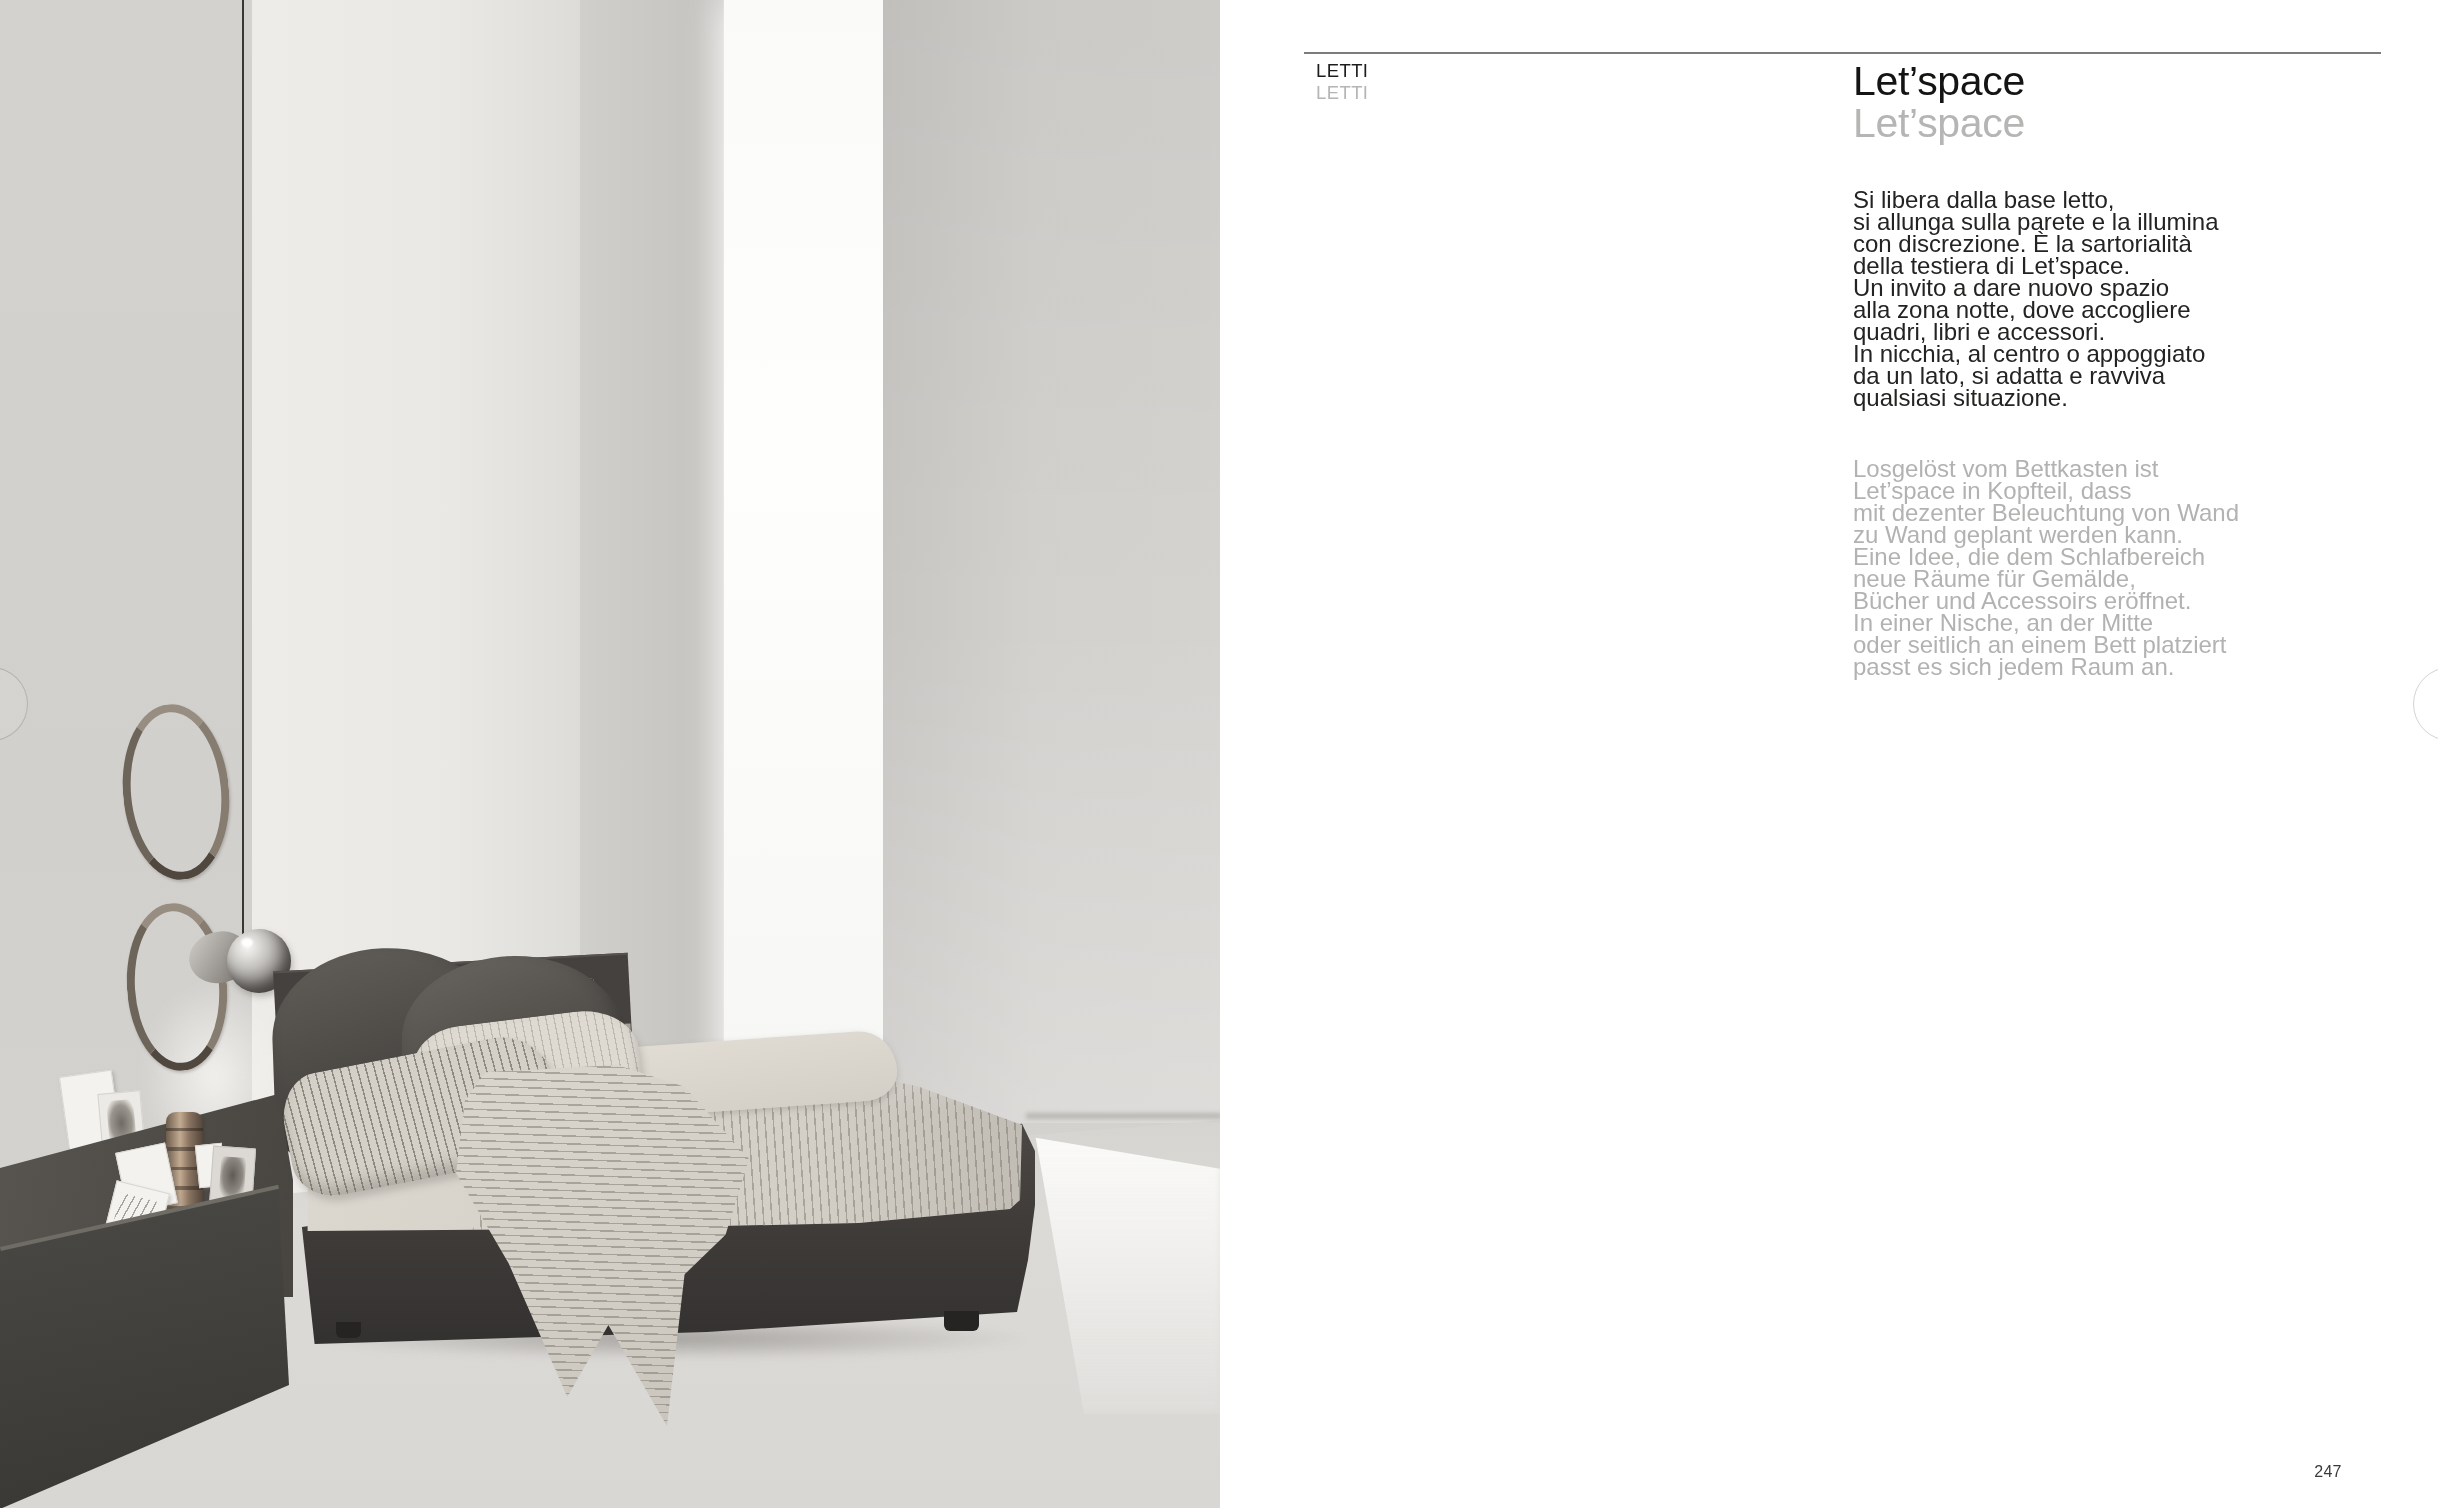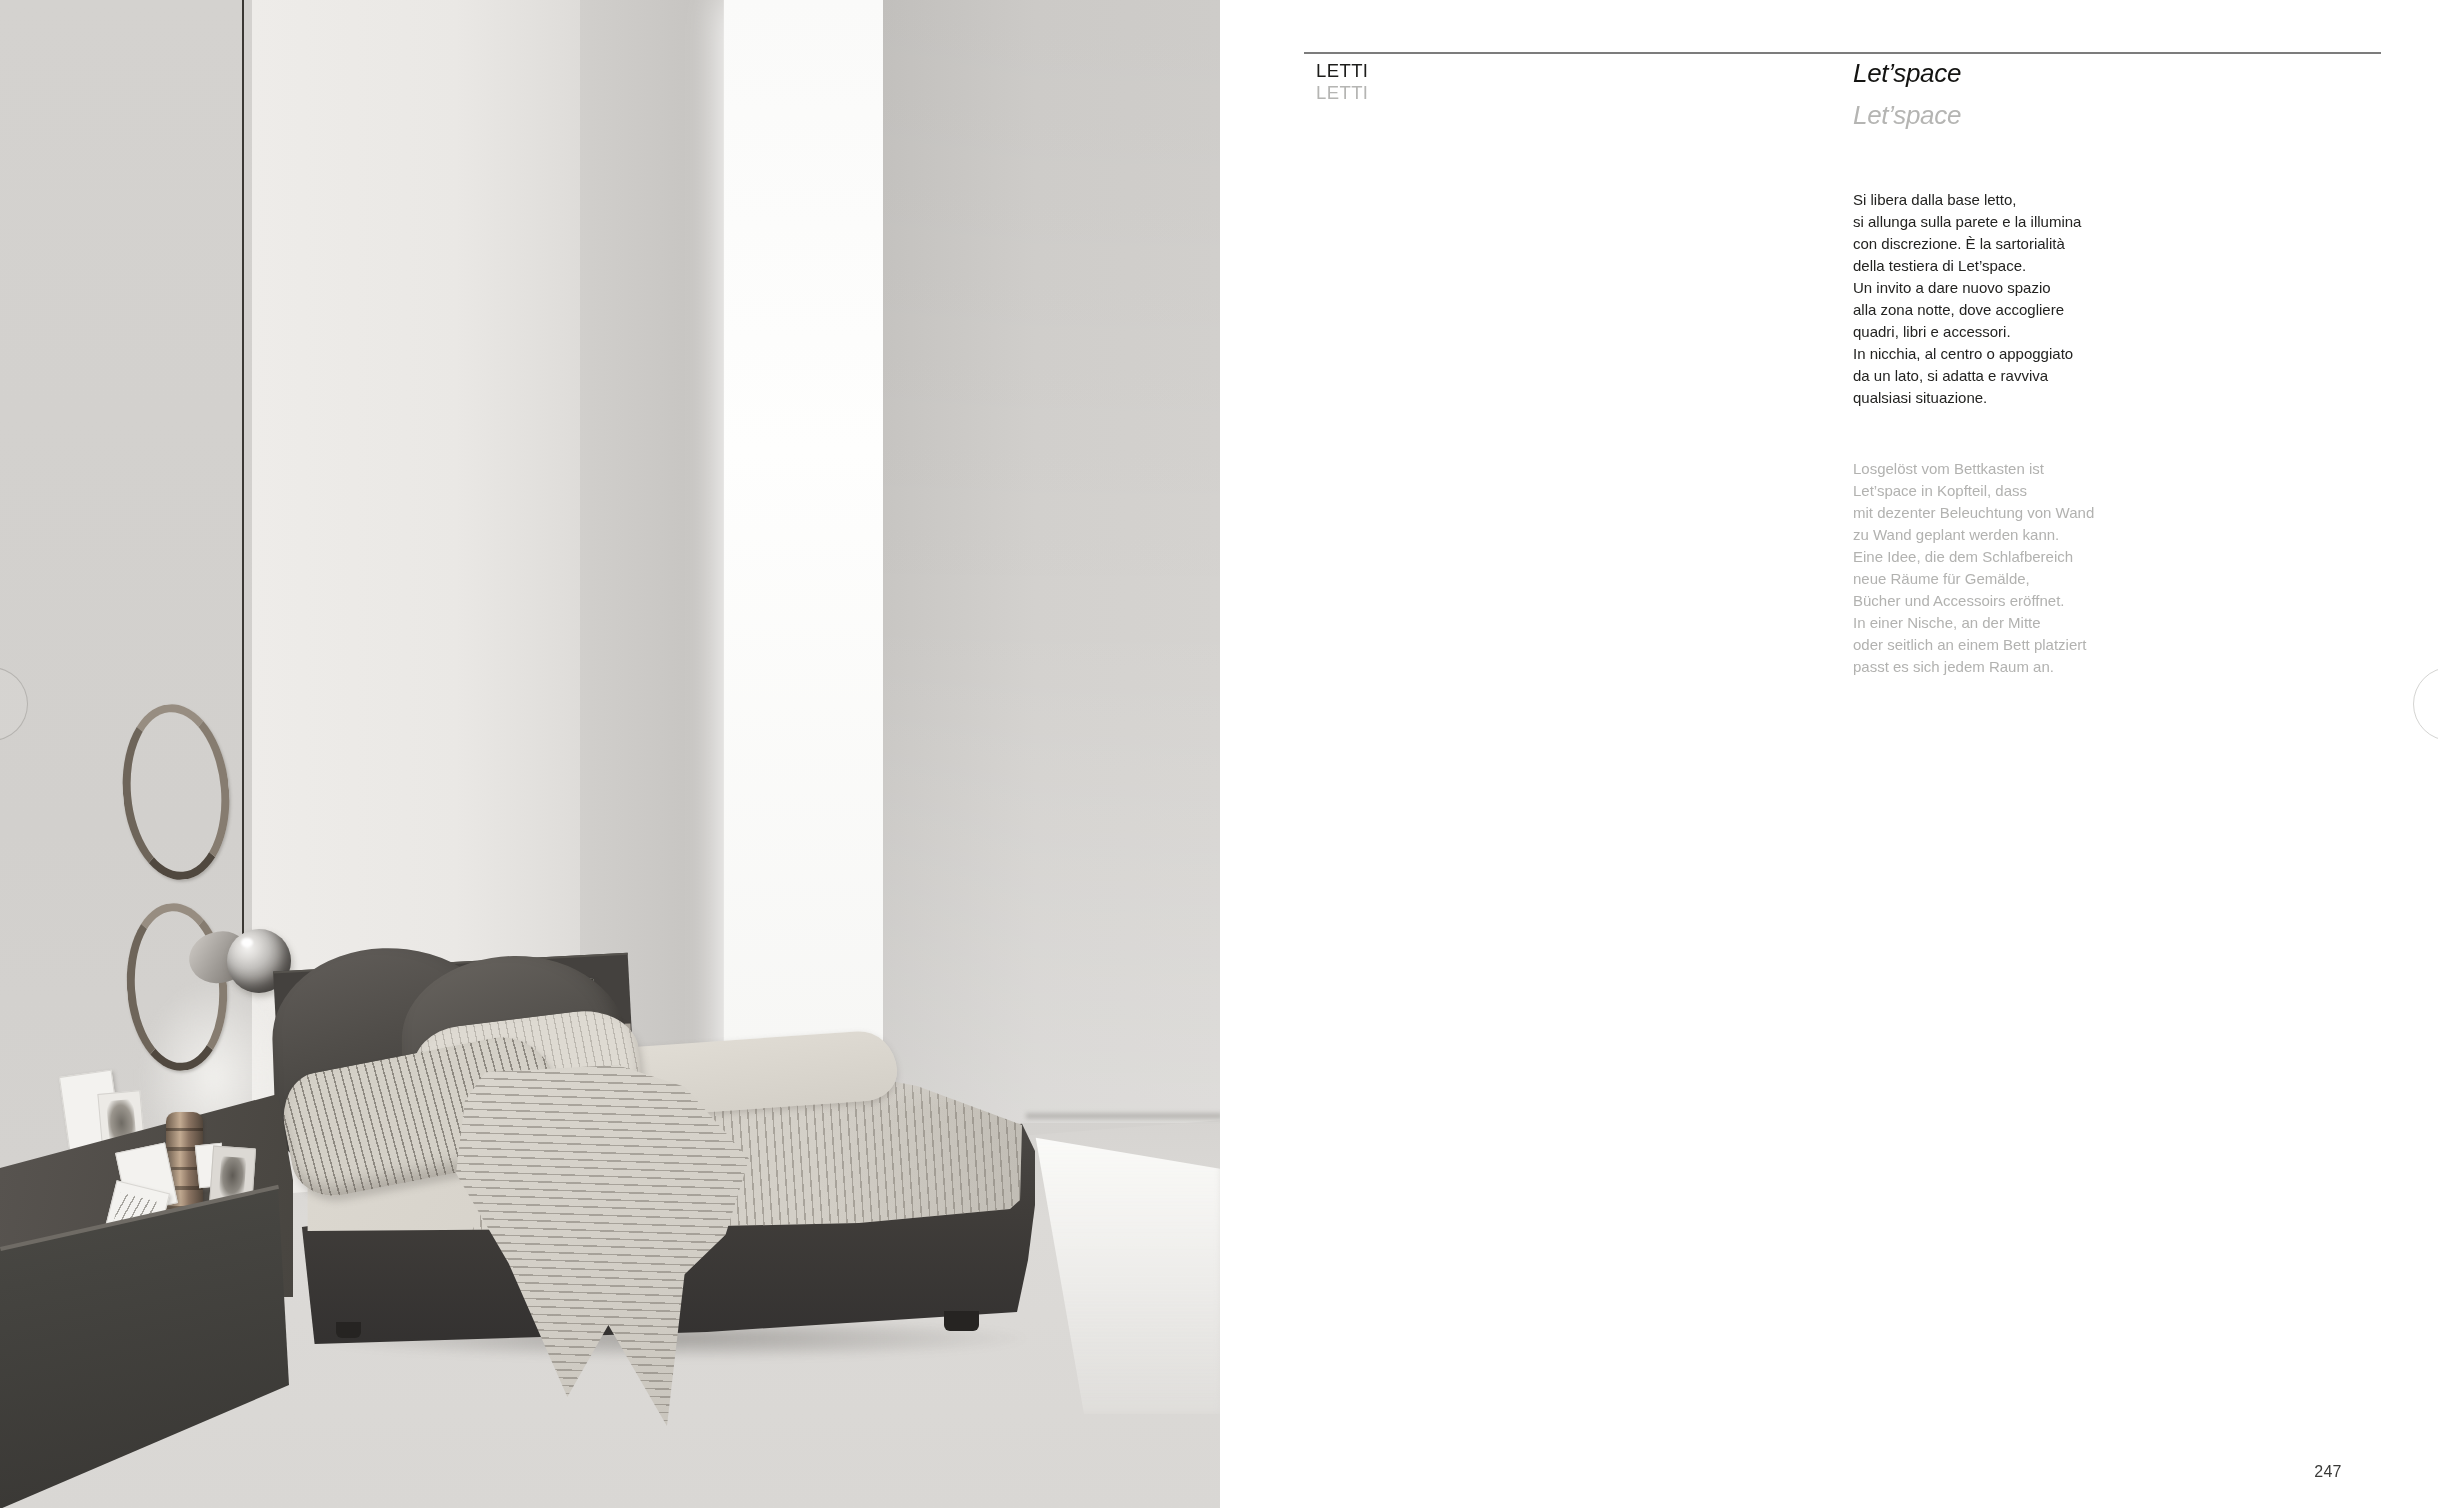--- a/index.html
+++ b/index.html
@@ -124,24 +124,24 @@
        background:linear-gradient(168deg,#53504b 0%,#454440 45%,#383633 100%);}
   .trough-edge{left:0;top:1247px;width:285px;height:3.9px;background:#6f6b65;
        transform:rotate(-12.6deg);transform-origin:0 0;}
 
   
   .page-right{position:absolute;left:1220px;top:0;width:1218px;height:1509px;background:#ffffff;}
   .rule{position:absolute;left:84px;top:52px;width:1077px;height:2px;background:#7c7c7c;}
   .cat{position:absolute;left:96px;top:60px;font-size:18.5px;line-height:22.4px;letter-spacing:0.4px;}
   .cat-it{color:#1d1d1b;}
   .cat-de{color:#b5b5b3;}
-  .titles{position:absolute;left:633px;top:52px;font-size:26px;line-height:42px;letter-spacing:-0.3px;font-style:italic;}
+  .titles{position:absolute;left:633px;top:60px;font-size:41px;line-height:42px;letter-spacing:-0.3px;}
   .title-it{color:#141412;}
   .title-de{color:#b5b5b3;}
-  .bodytext{position:absolute;left:633px;width:546px;font-size:15px;line-height:22px;white-space:pre-line;}
+  .bodytext{position:absolute;left:633px;width:546px;font-size:24px;line-height:22px;white-space:pre-line;}
   .body-it{top:189px;color:#232321;}
   .body-de{top:410px;color:#b2b2b0;margin-top:48px;}
   .pagenum{position:absolute;left:1059px;top:1463px;width:98px;text-align:center;
        font-size:16px;color:#3a3a38;letter-spacing:0.3px;}
 
   
   .pturn{position:absolute;width:72px;height:72px;border-radius:50%;top:667px;}
   .pturn.left{left:-46px;border:1.5px solid rgba(132,130,126,.4);background:rgba(255,255,255,.08);}
   .pturn.right{left:2413px;border:1.5px solid #d4d4d2;background:#ffffff;}
 </style>

